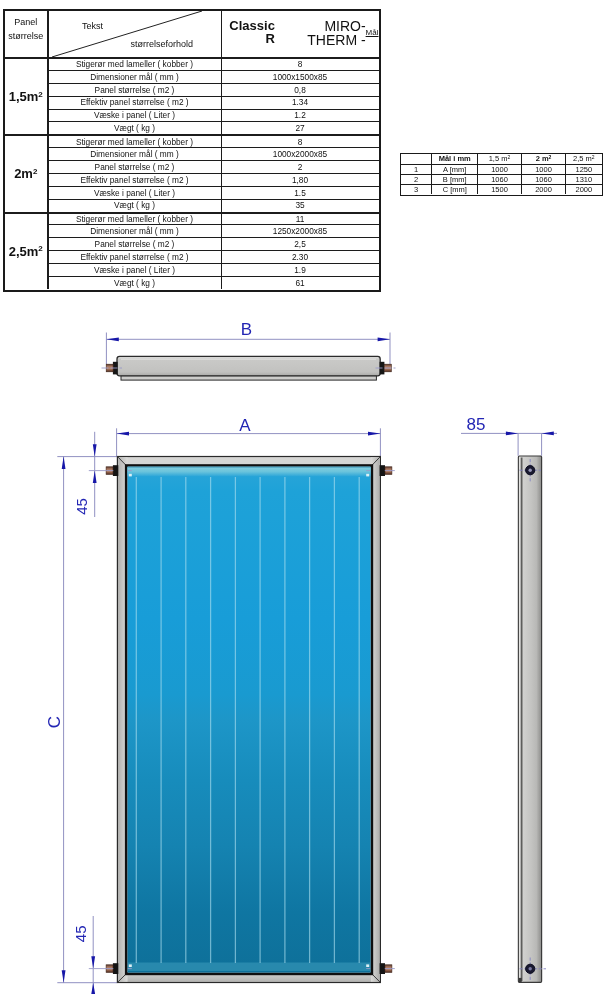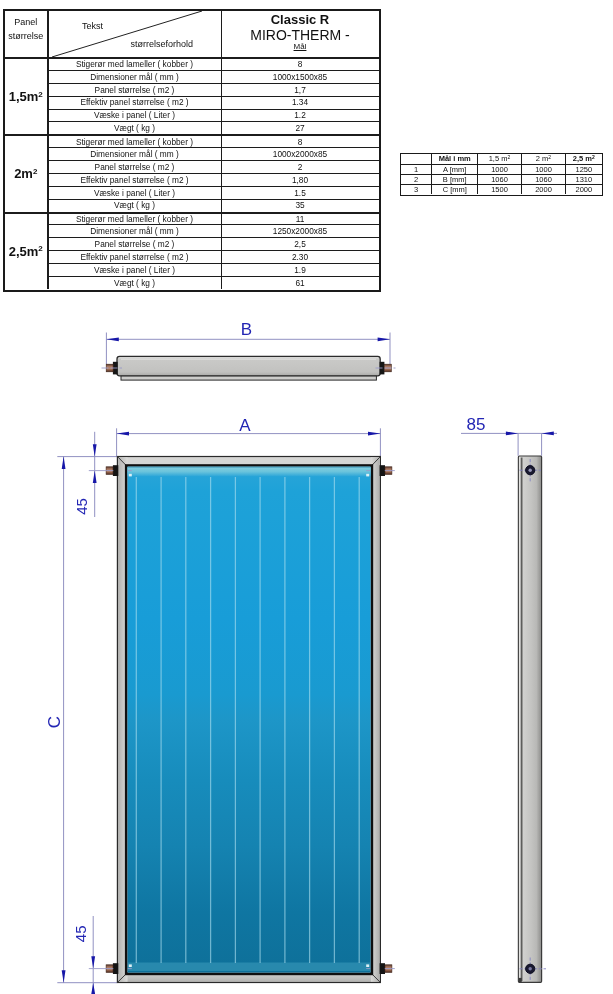--- a/index.html
+++ b/index.html
@@ -37,33 +37,33 @@
   <div class="cell hcell" style="grid-row:1;font-size:9px;text-align:center;line-height:1.45;padding-bottom:9px;">Panel<br>størrelse</div>
 
   <div class="cell" style="grid-row:1;border-right:1.5px solid #1c1c1c;position:relative;">
     <svg width="173" height="46" viewBox="0 0 173 46" style="position:absolute;left:0;top:0;">
       <line x1="3" y1="46" x2="153" y2="0" stroke="#222" stroke-width="1"></line>
       <text x="33" y="18" font-size="9" fill="#111">Tekst</text>
       <text x="81.5" y="36" font-size="9" fill="#111">størrelseforhold</text>
     </svg>
   </div>
 
-  <div class="cell" style="grid-row:1;flex-direction:column;padding-bottom:4px;">
+  <div class="cell" style="grid-row:1;flex-direction:row;padding-bottom:4px;">
     <div style="font-weight:bold;font-size:13px;">Classic R</div>
     <div style="font-size:14px;margin-top:1.5px;">MIRO-THERM -</div>
     <div style="font-size:8px;margin-top:1px;text-decoration:underline;">Mål</div>
   </div>
 
   <div class="cell glab">1,5m<sup>2</sup></div>
   <div class="cell lbl gsep">Stigerør med lameller ( kobber )</div>
       <div class="cell val gsep">8</div>
   <div class="cell lbl">Dimensioner mål ( mm )</div>
       <div class="cell val">1000x1500x85</div>
   <div class="cell lbl">Panel størrelse ( m2 )</div>
-      <div class="cell val">1,7</div>
+      <div class="cell val">0,8</div>
   <div class="cell lbl">Effektiv panel størrelse ( m2 )</div>
       <div class="cell val">1.34</div>
   <div class="cell lbl">Væske i panel ( Liter )</div>
       <div class="cell val">1.2</div>
   <div class="cell lbl">Vægt ( kg )</div>
       <div class="cell val">27</div>
 
   <div class="cell glab">2m<sup>2</sup></div>
   <div class="cell lbl gsep">Stigerør med lameller ( kobber )</div>
       <div class="cell val gsep">8</div>
@@ -90,22 +90,22 @@
   <div class="cell lbl">Væske i panel ( Liter )</div>
       <div class="cell val">1.9</div>
   <div class="cell lbl">Vægt ( kg )</div>
       <div class="cell val">61</div>
 </div>
 
 <div id="dim">
   <div class="d r0"></div>
       <div class="d r0" style="font-weight:bold;">Mål i mm</div>
   <div class="d r0">1,5 m<span class="dsup">2</span></div>
-  <div class="d r0" style="font-weight:normal;">2 m<span class="dsup">2</span></div>
-  <div class="d r0 c4" style="font-weight:bold;">2,5 m<span class="dsup">2</span></div>
+  <div class="d r0" style="font-weight:bold;">2 m<span class="dsup">2</span></div>
+  <div class="d r0 c4" style="font-weight:normal;">2,5 m<span class="dsup">2</span></div>
   <div class="d">1</div>
       <div class="d">A [mm]</div>
       <div class="d">1000</div>
       <div class="d">1000</div>
       <div class="d c4">1250</div>
   <div class="d">2</div>
       <div class="d">B [mm]</div>
       <div class="d">1060</div>
       <div class="d">1060</div>
       <div class="d c4">1310</div>

